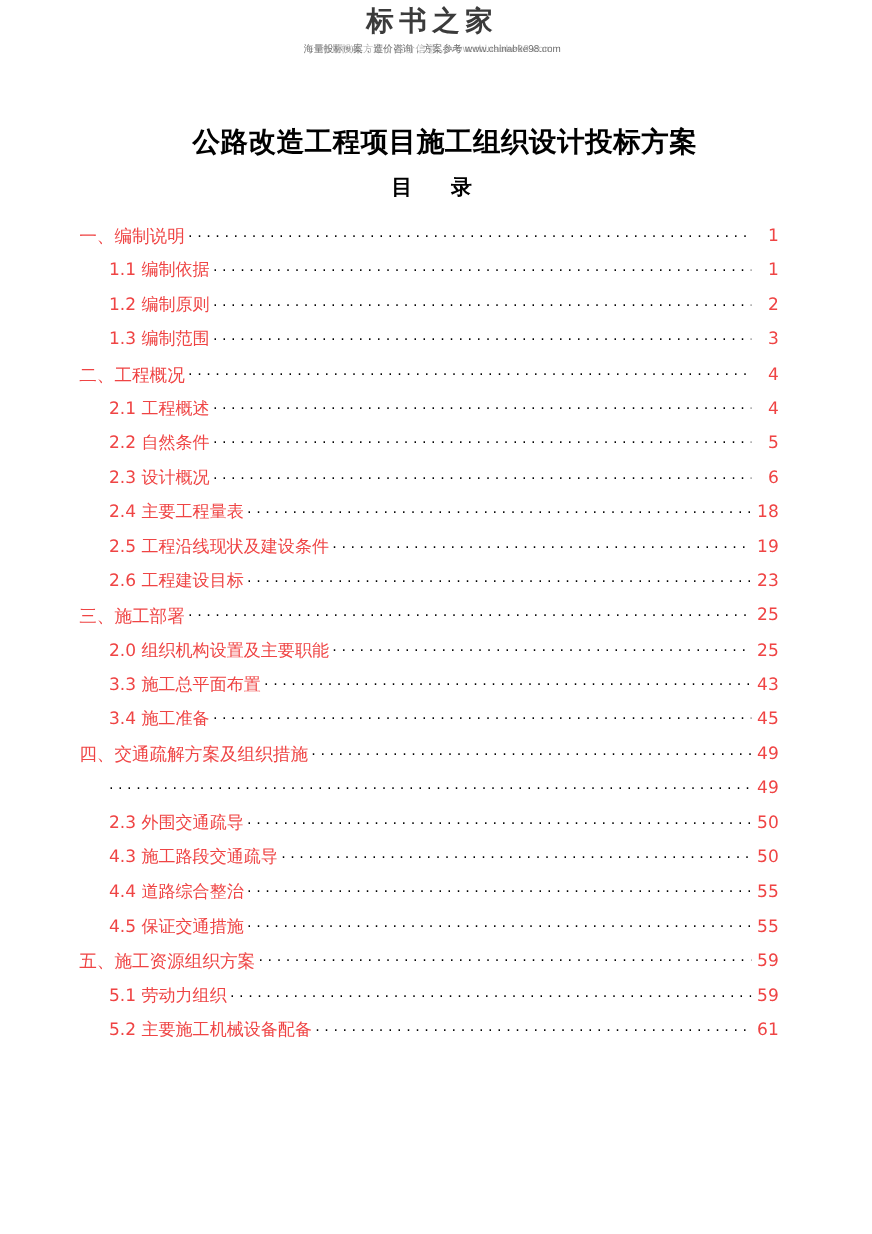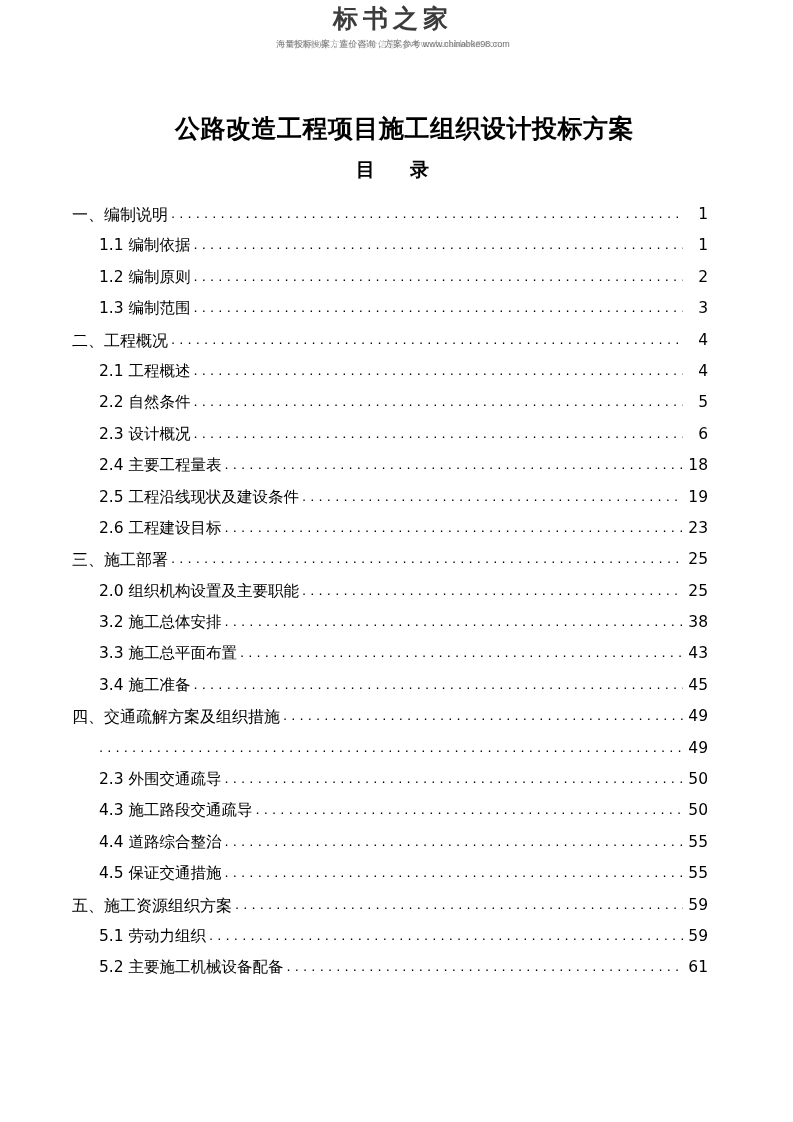--- a/index.html
+++ b/index.html
@@ -88,25 +88,25 @@
 
   
   .toc {
     position: absolute;
     top: 205px;
     left: 72px;
     width: 636px;
   }
   .toc-row {
     display: flex;
-    align-items: flex-end;
+    align-items: center;
     font-family: "DejaVu Sans", sans-serif;
     font-size: 15.5px;
     line-height: 19px;
-    color: #000000;
+    color: #ef4444;
     margin-bottom: 12.4px;
     white-space: nowrap;
   }
   .toc-row.lvl1 {
     padding-left: 0px;
     font-size: 16px;
   }
   .toc-row.lvl2 {
     padding-left: 27px;
     font-size: 15.5px;
@@ -217,25 +217,20 @@
         <span class="toc-label">三、施工部署</span>
         <span class="toc-dots"></span>
         <span class="toc-page">25</span>
       </div>
       <div class="toc-row lvl2">
         <span class="toc-label">2.0 组织机构设置及主要职能</span>
         <span class="toc-dots"></span>
         <span class="toc-page">25</span>
       </div>
       <div class="toc-row lvl2">
-        <span class="toc-label">3.2  施工总体安排</span>
-        <span class="toc-dots"></span>
-        <span class="toc-page">38</span>
-      </div>
-      <div class="toc-row lvl2">
         <span class="toc-label">3.3 施工总平面布置</span>
         <span class="toc-dots"></span>
         <span class="toc-page">43</span>
       </div>
       <div class="toc-row lvl2">
         <span class="toc-label">3.4 施工准备</span>
         <span class="toc-dots"></span>
         <span class="toc-page">45</span>
       </div>
       <div class="toc-row lvl1">

